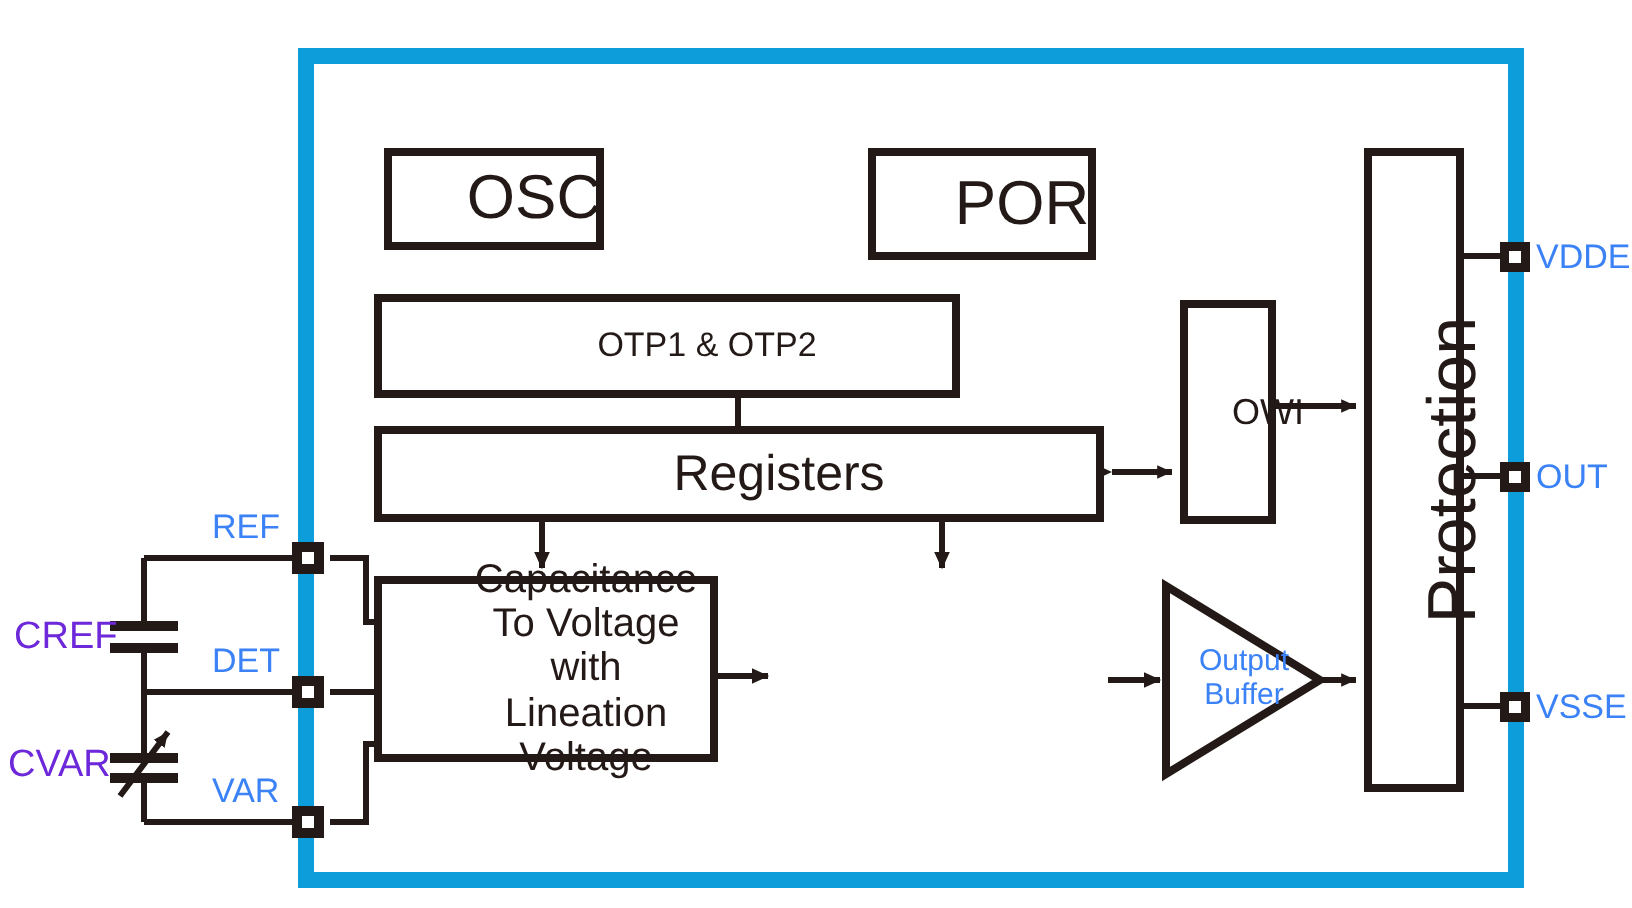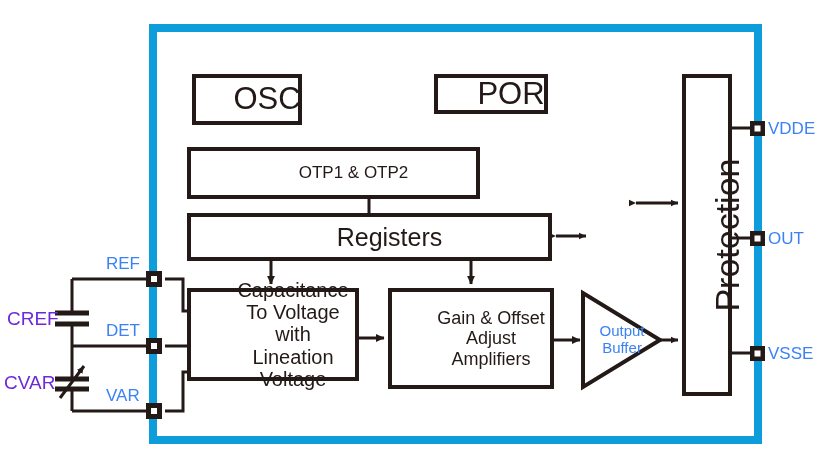--- a/index.html
+++ b/index.html
@@ -30,21 +30,21 @@
     display: flex;
     align-items: center;
     justify-content: center;
     text-align: center;
     color: #231916;
     line-height: 1.12;
     z-index: 3;
     padding-left: 40px;
   }
   .blk-osc   { left:192px; top:74px;  width:110px; height:51px;  font-size:31px; }
-  .blk-por   { left:434px; top:74px;  width:114px; height:40px;  font-size:31px; }
+  .blk-por   { left:434px; top:74px;  width:114px; height:56px;  font-size:31px; }
   .blk-otp   { left:187px; top:147px; width:293px; height:52px;  font-size:17px; }
   .blk-reg   { left:187px; top:213px; width:365px; height:48px;  font-size:25px; }
   .blk-cap   { left:187px; top:288px; width:172px; height:93px; font-size:20px; }
   .blk-gain  { left:388px; top:288px; width:166px; height:101px; font-size:18px; }
   .blk-owi   { left:590px; top:150px; width:42px;  height:112px; font-size:18px; }
   .blk-prot  { left:682px; top:74px;  width:50px;  height:322px; font-size:34px; }
   .blk-prot .rot {
     transform: rotate(-90deg);
     white-space: nowrap;
   }
@@ -163,27 +163,24 @@
 
   <div class="blk blk-cap">
     <span>
       <span>Capacitance</span><br>
       <span>To Voltage with</span><br>
       <span>Lineation</span><br>
       <span>Voltage</span>
     </span>
   </div>
 
-  <div class="blk blk-gain">
-    <span>
-      <span>Gain &amp; Offset</span><br>
-      <span>Adjust Amplifiers</span>
-    </span>
-  </div>
-
+
+  <div class="blk blk-owi">
+    <span>OWI</span>
+  </div>
 
   <div class="blk blk-prot">
     <span class="rot">Protection</span>
   </div>
 
   <div class="pinlabel ampcap" style="left:591px; top:322px; text-align:center; width:62px;">
     <span>Output</span><br>
     <span>Buffer</span>
   </div>
 

